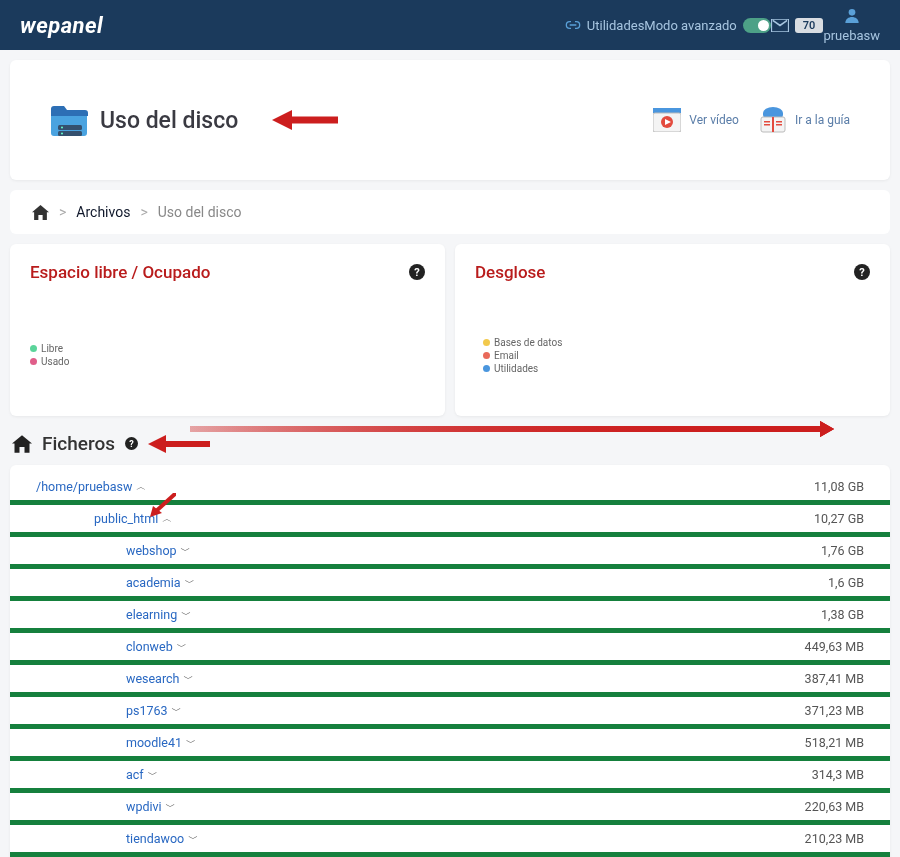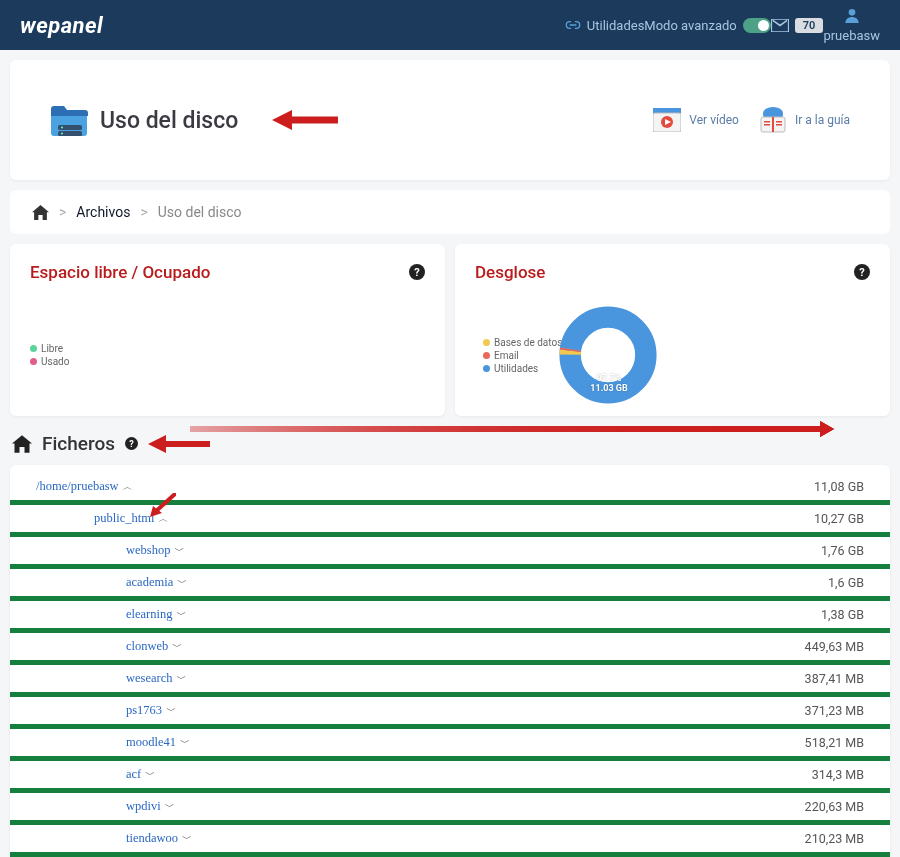--- a/index.html
+++ b/index.html
@@ -110,21 +110,21 @@
   display: flex; justify-content: space-between; padding: 16px 26px;
   font-size: 12.5px; font-weight: 600; color: #333;
 }
 .sort-arrow { font-size: 10px; margin-left: 4px; }
 .file-row {
   display: flex; justify-content: space-between; align-items: center;
   padding: 6px 26px 6px; font-size: 12.5px; border-top: 5px solid #15803d;
   min-height: 26px;
 }
 .file-row.root { border-top: none; padding-top: 14px; }
-.file-name { color: #2968c2; cursor: pointer; display: flex; align-items: center; gap: 4px; font-family: Liberation Serif, serif; }
+.file-name { color: #2968c2; cursor: pointer; display: flex; align-items: center; gap: 4px; }
 .file-size { color: #555; }
 .file-row .chev { font-size: 10px; color: #555; }
 .indent-1 { padding-left: 58px; }
 .indent-2 { padding-left: 90px; position: relative; }
 .row-arrow-long {
   position: absolute; height: 6px; left: 190px; right: 80px; top: 50%;
   transform: translateY(-50%); background: linear-gradient(90deg, rgba(204,30,30,0.15), #cc1e1e);
   pointer-events: none;
 }
 .row-arrow-long::after {
@@ -264,31 +264,20 @@
           <span class="legend-dot" style="background:#f2c94c"></span>
           <span>Bases de datos</span>
         </div>
         <div class="legend-item">
           <span class="legend-dot" style="background:#e96a5a"></span>
           <span>Email</span>
         </div>
         <div class="legend-item">
           <span class="legend-dot" style="background:#4a96de"></span>
           <span>Utilidades</span>
-        </div>
-      </div>
-      <div class="donut-container">
-        <svg width="100" height="100" viewBox="0 0 42 42" style="margin-left:10px">
-          <circle cx="21" cy="21" r="15.9" fill="none" stroke="#4a96de" stroke-width="9"></circle>
-          <circle cx="21" cy="21" r="15.9" fill="none" stroke="#f2c94c" stroke-width="9" stroke-dasharray="1.6 98.4" stroke-dashoffset="25" transform="rotate(-90 21 21)"></circle>
-          <circle cx="21" cy="21" r="15.9" fill="none" stroke="#e96a5a" stroke-width="9" stroke-dasharray="0.7 99.3" stroke-dashoffset="23.4" transform="rotate(-90 21 21)"></circle>
-        </svg>
-        <div class="donut-labels" style="left:42px;top:68px;text-align:center">
-          <span>97.7%</span><br>
-          <span>11.03 GB</span>
         </div>
       </div>
     </div>
   </div>
 </div>
 
 <div class="ficheros-head">
   <span>
     <svg width="20" height="18" viewBox="0 0 24 21">
         <path d="M12 0L0 10h3v11h6v-7h6v7h6V10h3z" fill="#222"></path>

